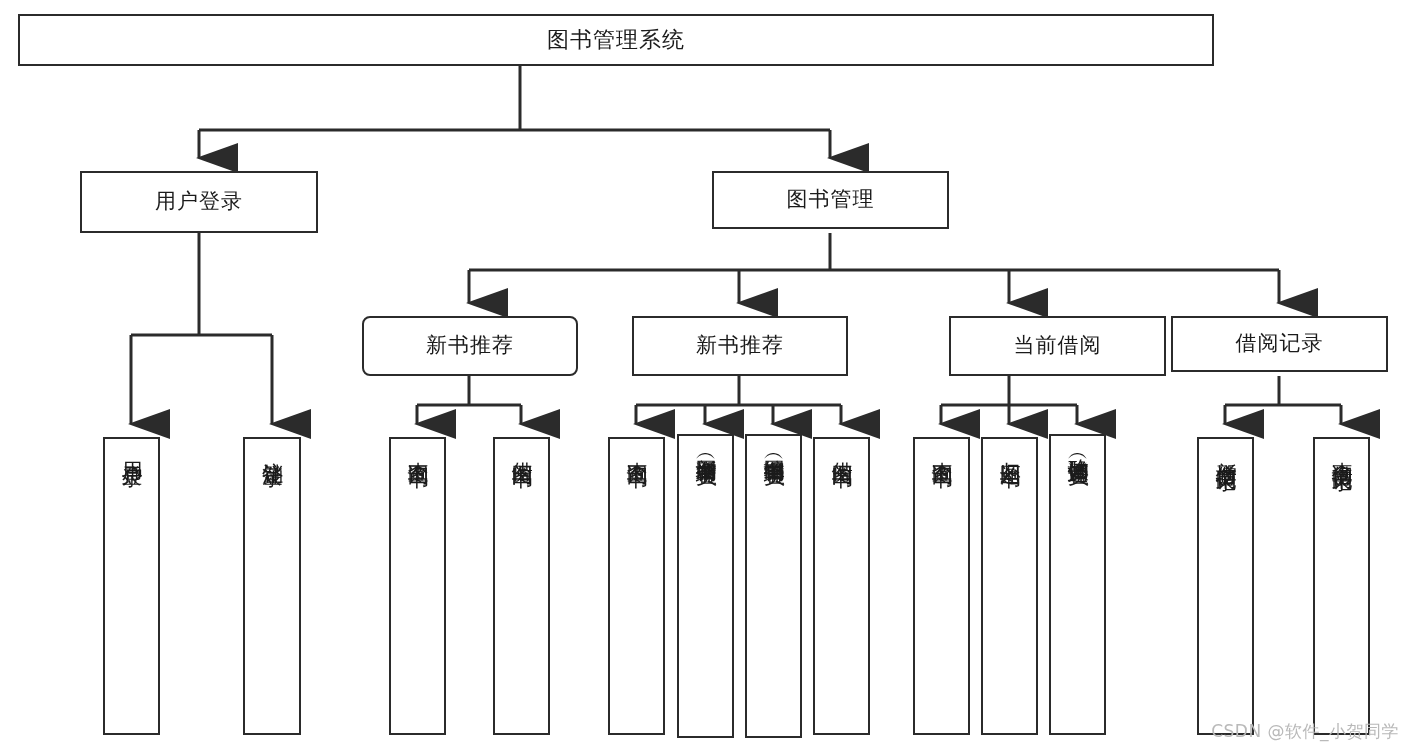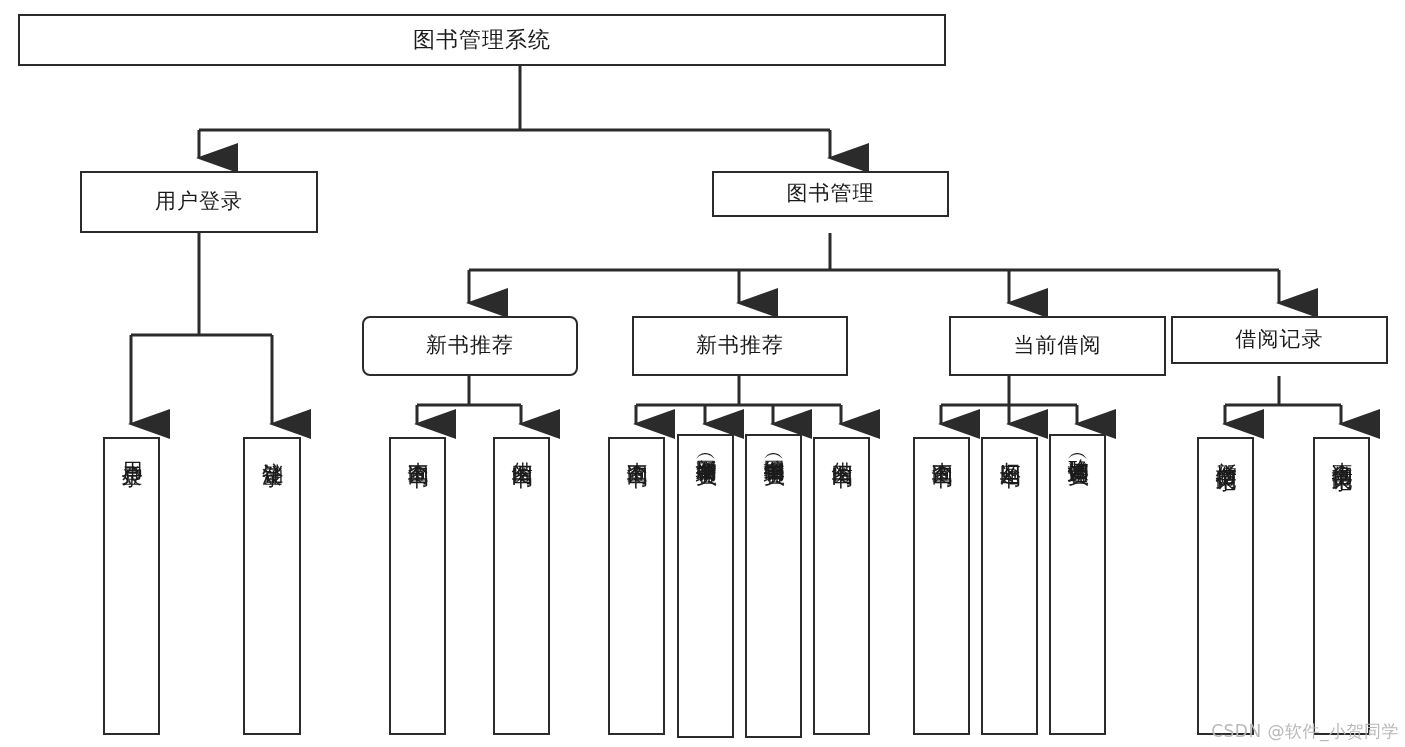--- a/index.html
+++ b/index.html
@@ -118,29 +118,29 @@
       <path d="M 1009 405 L 1009 424" marker-end="url(#arrow)"></path>
       <path d="M 1077 405 L 1077 424" marker-end="url(#arrow)"></path>
 
       <path d="M 1279 376 L 1279 405"></path>
       <path d="M 1225 405 L 1341 405"></path>
       <path d="M 1225 405 L 1225 424" marker-end="url(#arrow)"></path>
       <path d="M 1341 405 L 1341 424" marker-end="url(#arrow)"></path>
     </g>
   </svg>
 
-  <div class="node horiz root" style="left:18px; top:14px; width:928px; height:52px;">图书管理系统</div>
+  <div class="node horiz root" style="left:18px; top:14px; width:1196px; height:52px;">图书管理系统</div>
 
   <div class="node horiz" style="left:80px; top:171px; width:238px; height:62px;">用户登录</div>
-  <div class="node horiz" style="left:712px; top:171px; width:237px; height:46px;">图书管理</div>
+  <div class="node horiz" style="left:712px; top:171px; width:237px; height:58px;">图书管理</div>
 
   <div class="node horiz" style="left:362px; top:316px; width:216px; height:60px;border-radius:8px;">新书推荐</div>
   <div class="node horiz" style="left:632px; top:316px; width:216px; height:60px;">新书推荐</div>
   <div class="node horiz" style="left:901px; top:316px; width:217px; height:60px;margin-left:48px;">当前借阅</div>
-  <div class="node horiz" style="left:1171px; top:316px; width:217px; height:48px;">借阅记录</div>
+  <div class="node horiz" style="left:1171px; top:316px; width:217px; height:56px;">借阅记录</div>
 
   <div class="node vert" style="left:103px; top:437px; width:57px; height:298px;">
     <span class="vtext">用户登录</span>
   </div>
   <div class="node vert" style="left:243px; top:437px; width:58px; height:298px;">
     <span class="vtext">注销登录</span>
   </div>
 
   <div class="node vert" style="left:389px; top:437px; width:57px; height:298px;">
     <span class="vtext">查询图书</span>

